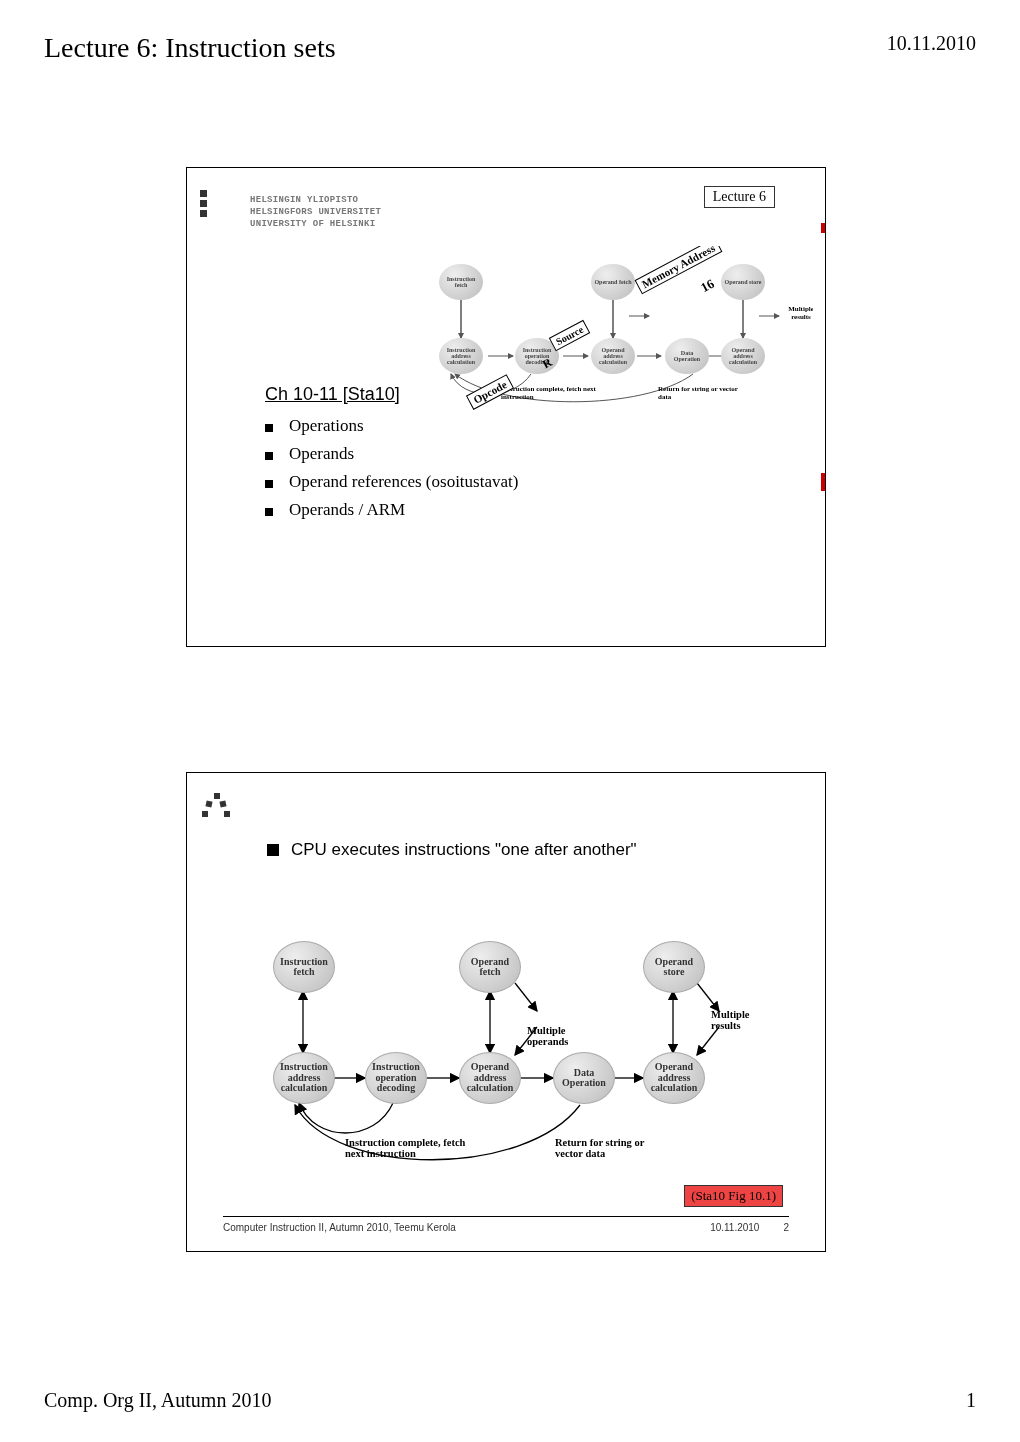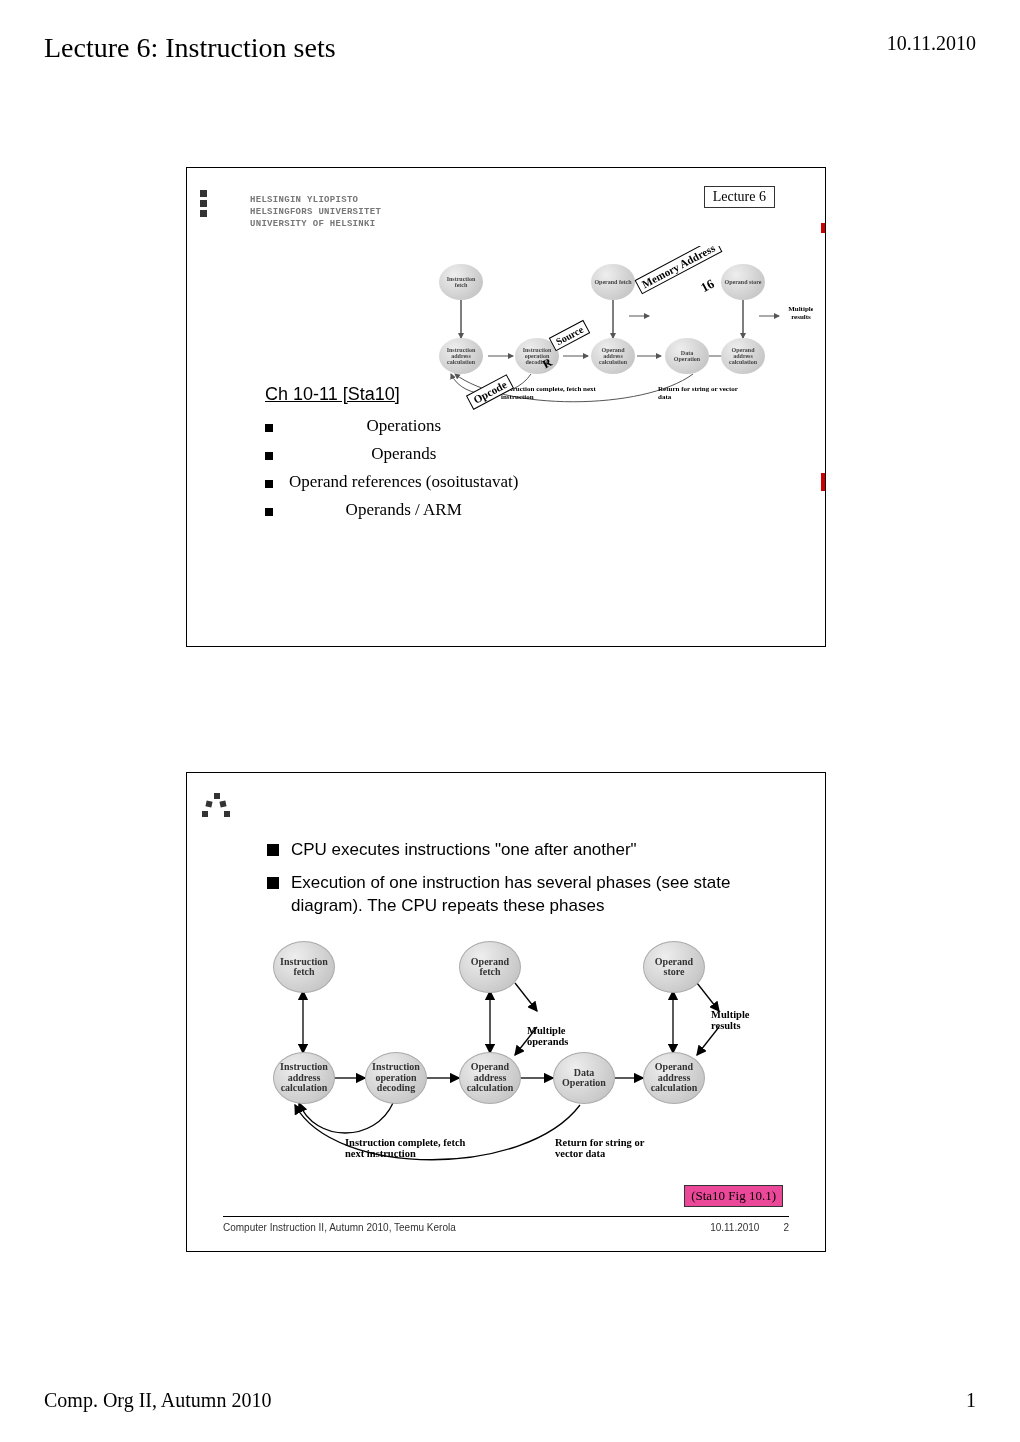--- a/index.html
+++ b/index.html
@@ -19,34 +19,34 @@
     .lecture-badge { position: absolute; right: 50px; top: 18px; border: 1px solid #333; padding: 2px 8px; font-size: 14px; background: #fff; font-family: "Comic Sans MS", cursive; }
     .uni-logo { position: absolute; left: 13px; top: 22px; }
     .uni-logo .sq { width: 7px; height: 7px; background: #333; margin-bottom: 3px; }
     .uni-text { position: absolute; left: 38px; top: 26px; font-family: Liberation Mono, monospace; font-size: 9px; color: #777; line-height: 1.35; font-weight: bold; letter-spacing: 0.3px; margin-left: 25px; }
     .red-stub-1a { position: absolute; right: 0; top: 55px; width: 4px; height: 10px; background: #c00; }
     .red-stub-1b { position: absolute; right: 0; top: 305px; width: 4px; height: 18px; background: #c00; }
 
     .slide1-title { position: absolute; left: 78px; top: 140px; font-family: Verdana, sans-serif; font-weight: bold; font-size: 22px; line-height: 1.35; }
     .slide1-ch { position: absolute; left: 78px; top: 216px; font-family: "Trebuchet MS", sans-serif; font-size: 18px; text-decoration: underline; text-align: center; }
     .slide1-list { position: absolute; left: 78px; top: 248px; font-family: "Comic Sans MS", cursive; font-size: 17px; list-style: none; }
-    .slide1-list li { margin-bottom: 8px; padding-left: 24px; position: relative; text-align: center; }
+    .slide1-list li { margin-bottom: 8px; padding-left: 24px; position: relative; }
     .slide1-list li::before { content: ""; position: absolute; left: 0; top: 8px; width: 8px; height: 8px; background: #000; }
 
     .slide1-diagram { position: absolute; left: 246px; top: 78px; width: 380px; height: 170px; overflow: hidden; }
     .mini-node { position: absolute; border-radius: 50%; background: radial-gradient(circle at 35% 30%, #eee, #bbb); color: #444; font-size: 6px; text-align: center; line-height: 1.0; display: flex; flex-direction: column; align-items: center; justify-content: center; padding: 2px; font-family: "Times New Roman", serif; font-weight: bold; }
 
     
     .uni-logo2 { position: absolute; left: 13px; top: 18px; }
     .uni-logo2 svg { display: block; }
     .slide2-title { position: absolute; left: 80px; top: 22px; font-family: Arial, sans-serif; font-weight: bold; font-size: 26px; }
     .slide2-list { position: absolute; left: 80px; top: 66px; list-style: none; font-family: Arial, sans-serif; font-size: 17px; }
     .slide2-list li { padding-left: 24px; position: relative; margin-bottom: 10px; line-height: 1.35; max-width: 520px; }
     .slide2-list li::before { content: ""; position: absolute; left: 0; top: 5px; width: 12px; height: 12px; background: #000; }
-    .slide2-figcap { position: absolute; right: 42px; top: 412px; font-family: "Comic Sans MS", cursive; font-size: 13px; border: 1px solid #333; padding: 2px 6px; background: #ec4899; }
+    .slide2-figcap { position: absolute; right: 42px; top: 412px; font-family: "Comic Sans MS", cursive; font-size: 13px; border: 1px solid #333; padding: 2px 6px; background: #ef4444; }
     .slide2-footer { position: absolute; left: 36px; right: 36px; bottom: 18px; border-top: 1px solid #000; padding-top: 5px; font-size: 10px; font-family: Arial, sans-serif; color: #333; display: flex; justify-content: space-between; }
     .slide2-footer .right { display: flex; gap: 24px; }
 
     .diagram2 { position: absolute; left: 78px; top: 160px; width: 500px; height: 250px; }
     .d2-node { width: 62px; height: 52px; border-radius: 50%; background: radial-gradient(circle at 35% 30%, #eee, #bbb); color: #333; font-family: "Times New Roman", serif; font-weight: bold; font-size: 10px; text-align: center; display: flex; flex-direction: column; align-items: center; justify-content: center; line-height: 1.05; position: absolute; border: 1px solid #aaa; }
     .d2-label { position: absolute; font-family: "Times New Roman", serif; font-weight: bold; font-size: 10.5px; color: #000; line-height: 1.08; text-align: center; }
     .d2-arrows { position: absolute; left: 0; top: 0; }
 
     .tilted-label { position: absolute; font-family: "Times New Roman", serif; font-weight: bold; font-size: 13px; color: #000; }
   </style>
@@ -139,21 +139,20 @@
           <rect x="14" y="2" width="6" height="6"></rect>
           <rect x="6" y="10" width="6" height="6" transform="rotate(12 9 13)"></rect>
           <rect x="20" y="10" width="6" height="6" transform="rotate(-12 23 13)"></rect>
           <rect x="2" y="20" width="6" height="6"></rect>
           <rect x="24" y="20" width="6" height="6"></rect>
         </g>
       </svg>
     </div>
     <ul class="slide2-list">
       <li>CPU executes instructions "one after another"</li>
-      <li>Execution of one instruction has several phases (see state diagram). The CPU repeats these phases</li>
     </ul>
 
     <div class="diagram2">
       <svg class="d2-arrows" width="500" height="250">
         <defs>
           <marker id="ah2" markerWidth="8" markerHeight="8" refX="7" refY="4" orient="auto">
               <path d="M0,0 L8,4 L0,8 Z" fill="#000"></path>
             </marker>
           <marker id="ah2s" markerWidth="8" markerHeight="8" refX="1" refY="4" orient="auto">
               <path d="M8,0 L0,4 L8,8 Z" fill="#000"></path>

